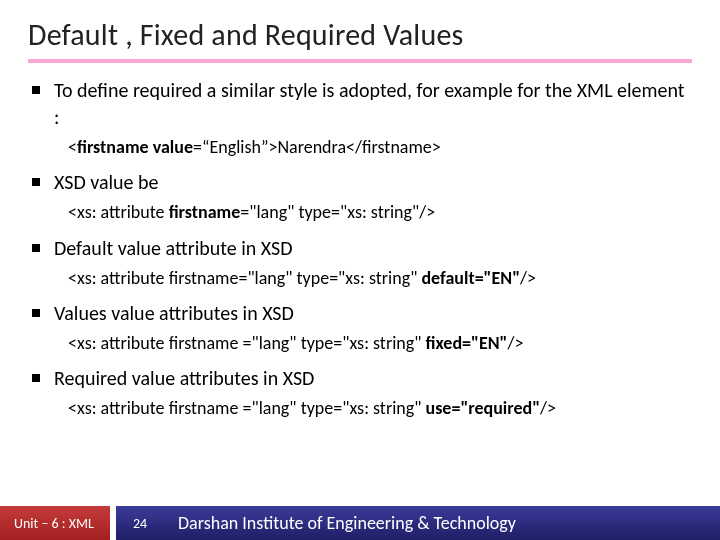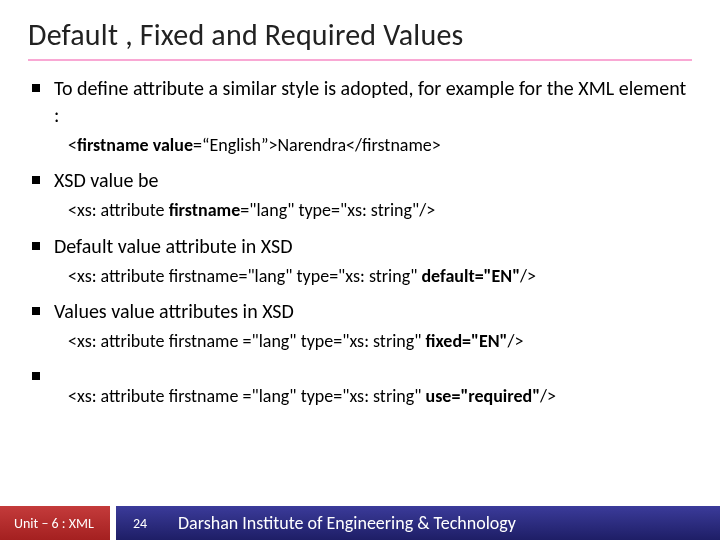--- a/index.html
+++ b/index.html
@@ -13,21 +13,21 @@
     overflow: hidden;
   }
   .slide {
     padding: 16px 28px 0 28px;
   }
   .title {
     font-size: 30px;
     font-weight: 400;
     color: #222;
     padding-bottom: 6px;
-    border-bottom: 2px solid #f9a8d4;
+    border-bottom: 4px solid #f9a8d4;
     margin-bottom: 14px;
     letter-spacing: 0.2px;
   }
   .bullet {
     display: flex;
     align-items: flex-start;
     margin-bottom: 4px;
     padding-left: 4px;
   }
   .bullet .marker {
@@ -103,40 +103,41 @@
   }
 </style>
 </head>
 <body>
 
 <div class="slide">
   <div class="title">Default , Fixed and Required Values</div>
   <div id="content">
       <div class="bullet">
         <div class="marker"></div>
-        <div class="text">To define attribute a similar style is adopted, for example for the XML element :</div>
+        <div class="text">To define required a similar style is adopted, for example for the XML element :</div>
       </div>
       <div class="code"><span>&lt;</span><b>firstname value</b><span>=“English”&gt;Narendra&lt;/firstname&gt;</span></div>
       <div class="bullet">
         <div class="marker"></div>
         <div class="text">XSD value be</div>
       </div>
       <div class="code"><span>&lt;xs: attribute </span><b>firstname</b><span>="lang" type="xs: string"/&gt;</span></div>
       <div class="bullet">
         <div class="marker"></div>
         <div class="text">Default value attribute in XSD</div>
       </div>
       <div class="code"><span>&lt;xs: attribute firstname="lang" type="xs: string" </span><b>default="EN"</b><span>/&gt;</span></div>
       <div class="bullet">
         <div class="marker"></div>
         <div class="text">Values value attributes in XSD</div>
       </div>
       <div class="code"><span>&lt;xs: attribute firstname ="lang" type="xs: string" </span><b>fixed="EN"</b><span>/&gt;</span></div>
       <div class="bullet">
         <div class="marker"></div>
+        <div class="text">Required value attributes in XSD</div>
       </div>
       <div class="code"><span>&lt;xs: attribute firstname ="lang" type="xs: string" </span><b>use="required"</b><span>/&gt;</span></div>
     </div>
 </div>
 
 <div class="footer">
   <div class="footer-left">Unit – 6 : XML</div>
   <div class="footer-gap"></div>
   <div class="footer-mid">24</div>
   <div class="footer-right">Darshan Institute of Engineering &amp; Technology</div>

